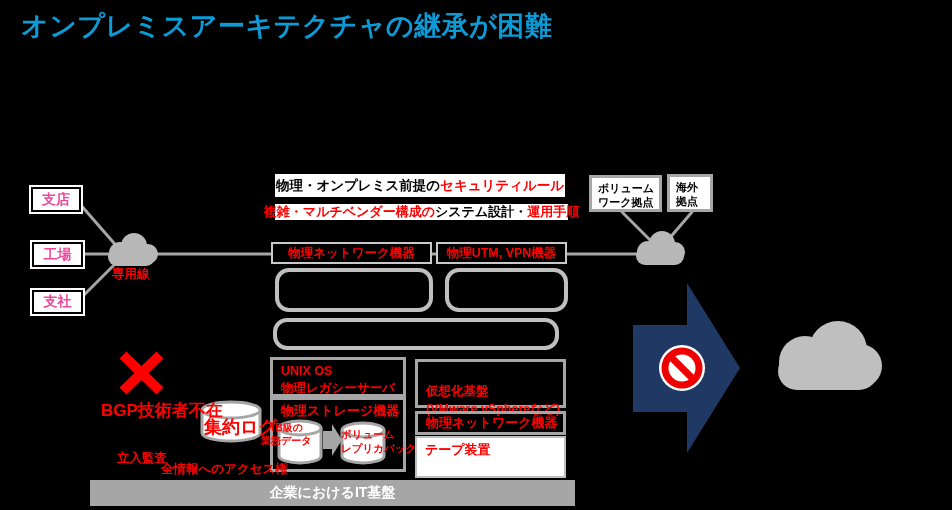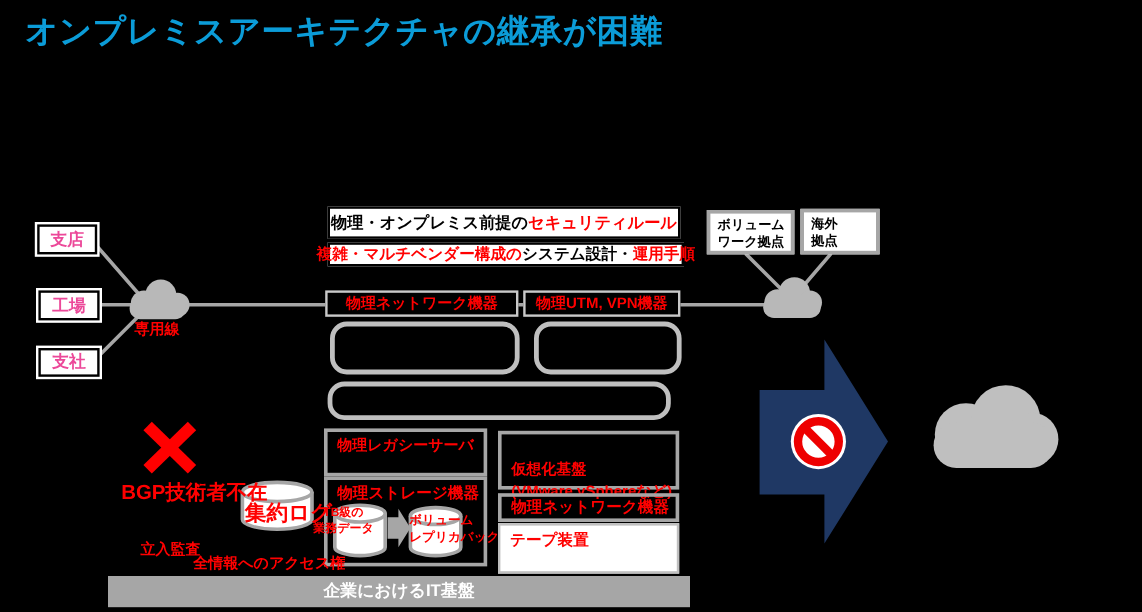--- a/index.html
+++ b/index.html
@@ -143,26 +143,27 @@
   </div>
 
   <div class="abs rounded" style="left:275px;top:268px;width:158px;height:44px;"></div>
   <div class="abs rounded" style="left:445px;top:268px;width:123px;height:44px;"></div>
   <div class="abs rounded" style="left:273px;top:318px;width:286px;height:32px;"></div>
 
   <div class="abs remotebox" style="left:589px;top:175px;width:73px;height:37px;">
     <span style="display:block">ボリューム</span>
     <span style="display:block">ワーク拠点</span>
   </div>
-  <div class="abs remotebox" style="left:667px;top:174px;width:66px;height:38px;">
+  <div class="abs remotebox" style="left:667px;top:174px;width:46px;height:38px;">
     <span style="display:block">海外</span>
     <span style="display:block">拠点</span>
   </div>
 
   <div class="abs grayoutline" style="left:270px;top:357px;width:136px;height:40px;font-size:12.5px;line-height:1.35;padding:3px 0 0 8px;">
+    <span style="display:block">UNIX OS</span>
     <span style="display:block">物理レガシーサーバ</span>
   </div>
 
   <div class="abs grayoutline" style="left:270px;top:397px;width:136px;height:75px;font-size:13px;padding:2px 0 0 8px;">
     <span>物理ストレージ機器</span>
   </div>
 
   <div class="redtext" style="left:261px;top:421px;font-size:10px;line-height:1.3;text-align:center;">
     <span style="display:block">TB級の</span>
     <span style="display:block">業務データ</span>

